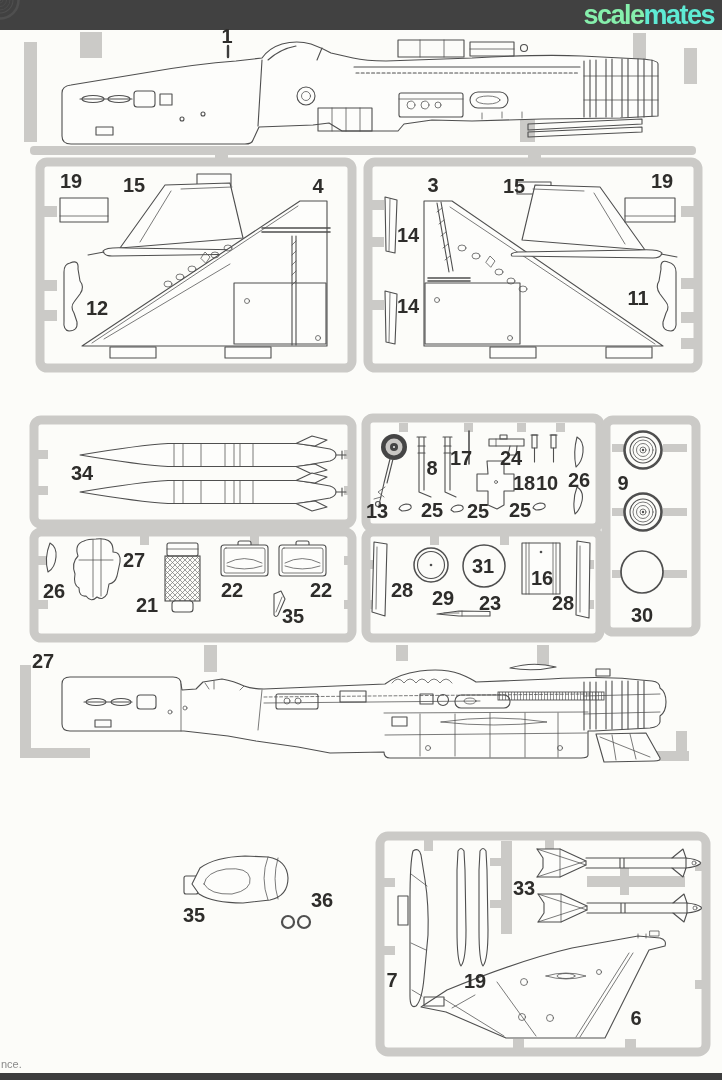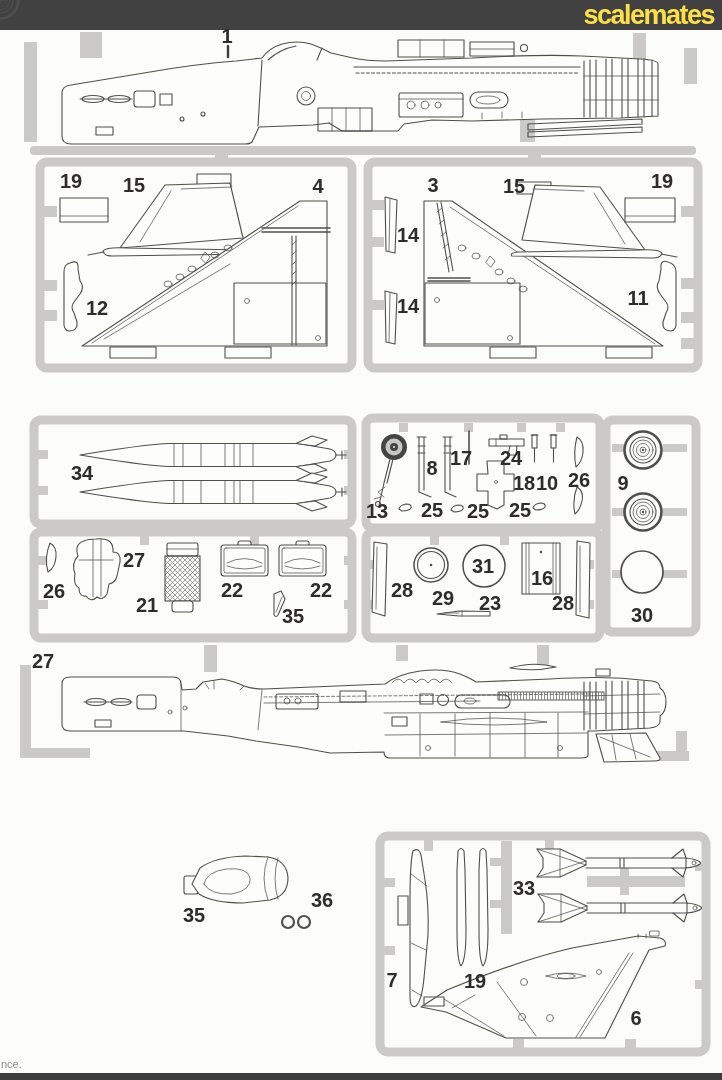--- a/index.html
+++ b/index.html
@@ -1,22 +1,22 @@
 <!DOCTYPE html>
 <html><head>
 <meta charset="utf-8">
 <style>
   html,body{margin:0;padding:0;background:#e8e8e8;}
   .page{position:relative;width:722px;height:1080px;background:#fcfcf9;overflow:hidden;
         font-family:"Liberation Sans",sans-serif;}
   .topbar{position:absolute;left:0;top:0;width:722px;height:30px;background:#414141;
           display:flex;align-items:center;justify-content:flex-end;}
   .logo{font-weight:bold;font-size:27px;letter-spacing:-1.5px;line-height:30px;padding-right:8px;}
-  .logo .lg-w{color:#fde047;}
-  .logo .lg-g{color:#fde047;}
+  .logo .lg-w{color:#86efac;}
+  .logo .lg-g{color:#5eead4;}
   .sheet-svg{position:absolute;left:0;top:0;}
   .fr{fill:#cbcac7;}
   .frame{fill:none;stroke:#cbcac7;stroke-width:9;}
   .ln{fill:none;stroke:#4f4f4f;stroke-width:1.1;stroke-linejoin:round;stroke-linecap:round;}
   .lw{fill:#fdfdfb;stroke:#4f4f4f;stroke-width:1.1;stroke-linejoin:round;}
   .th{stroke-width:0.75;}
   .bd{stroke-width:1.6;}
   .dash{stroke-dasharray:3 2.2;}
   .pl{font-family:"Liberation Sans",sans-serif;font-weight:bold;font-size:20px;fill:#2e2d2b;text-anchor:middle;}
   .edge-text{position:absolute;left:1px;top:1058px;font-size:11px;color:#8a8a8a;}

